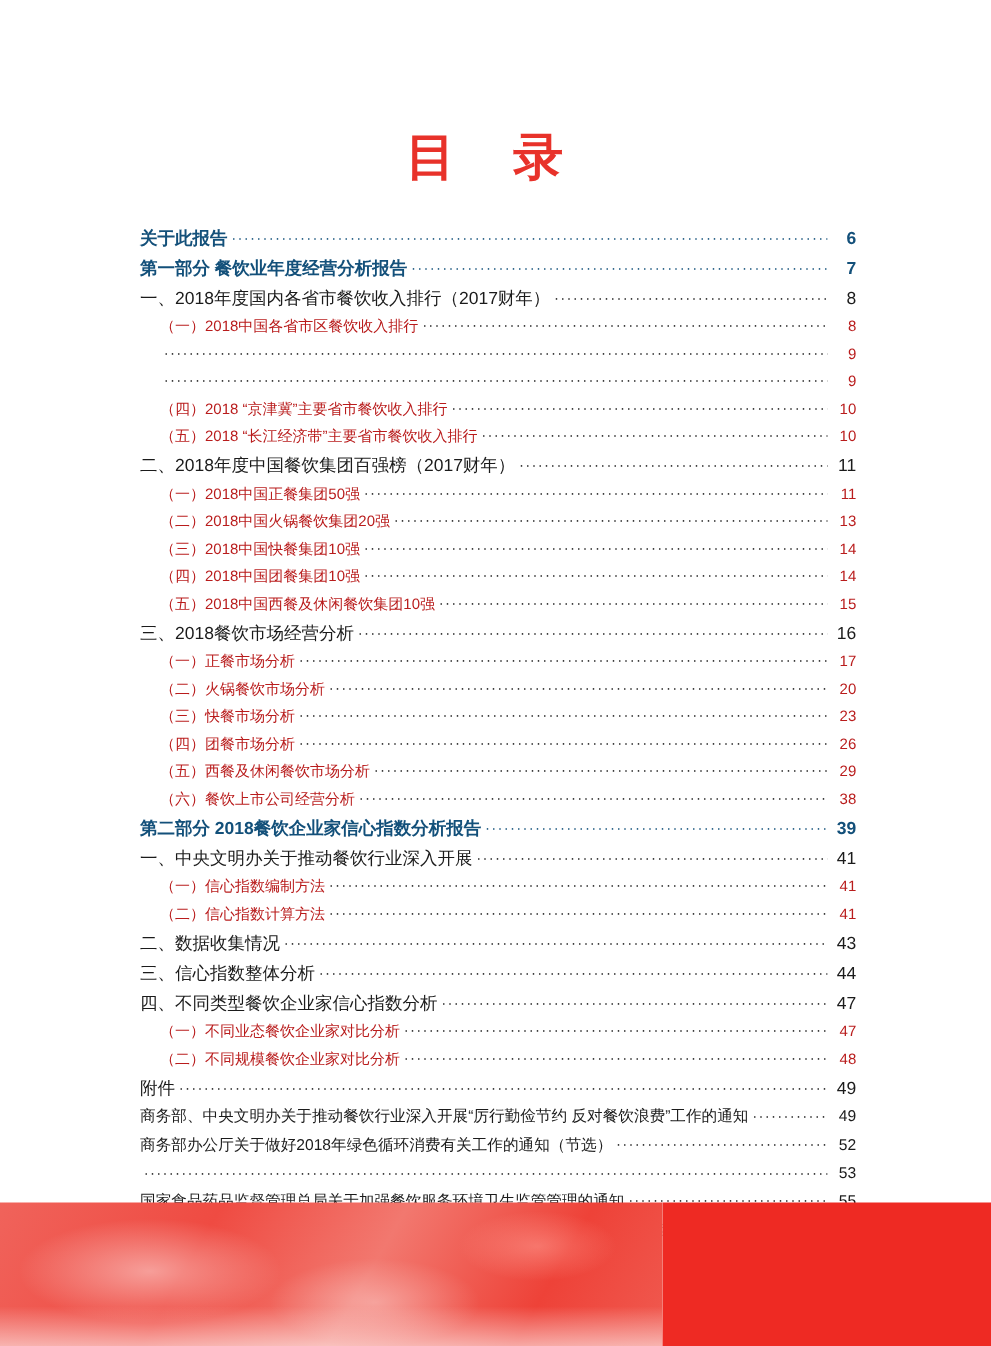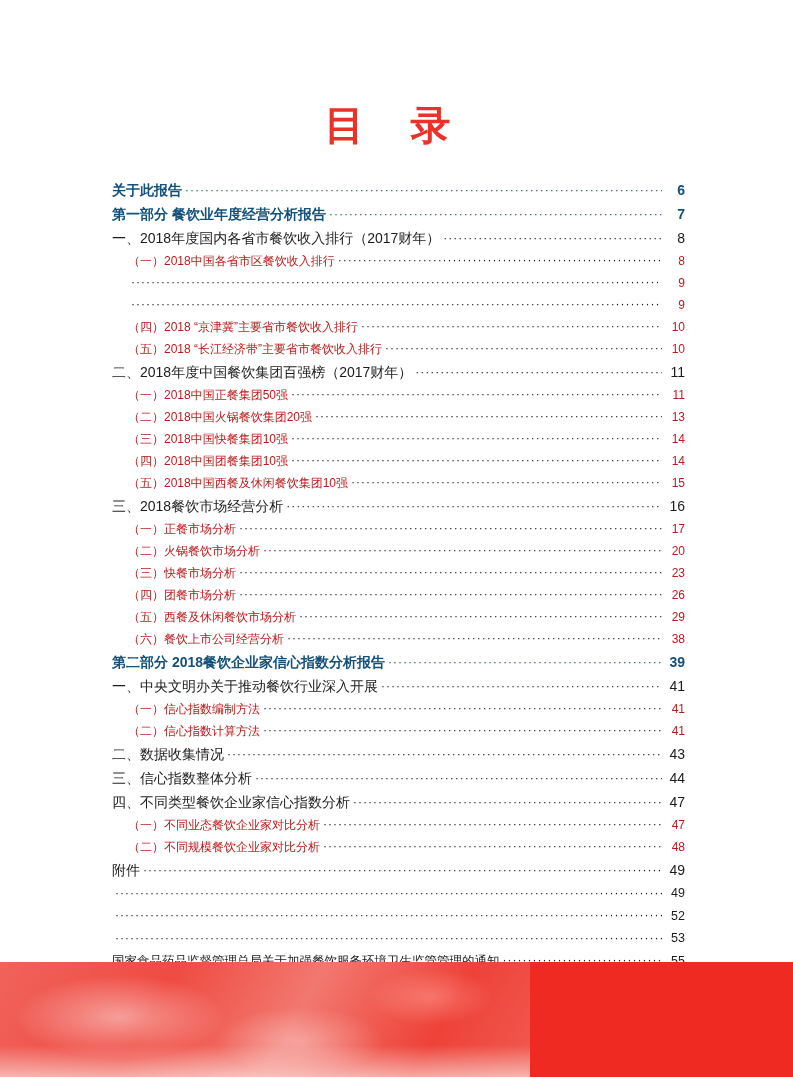--- a/index.html
+++ b/index.html
@@ -297,24 +297,26 @@
         <span class="label">（二）不同规模餐饮企业家对比分析</span>
         <span class="dots">·····································································································································</span>
         <span class="page-num">48</span>
       </div>
       <div class="row lvl-h2 indent-0">
         <span class="label">附件</span>
         <span class="dots">·····································································································································</span>
         <span class="page-num">49</span>
       </div>
       <div class="row lvl-h4 indent-0">
+        <span class="label">商务部、中央文明办关于推动餐饮行业深入开展“厉行勤俭节约 反对餐饮浪费”工作的通知</span>
         <span class="dots">·····································································································································</span>
         <span class="page-num">49</span>
       </div>
       <div class="row lvl-h4 indent-0">
+        <span class="label">商务部办公厅关于做好2018年绿色循环消费有关工作的通知（节选）</span>
         <span class="dots">·····································································································································</span>
         <span class="page-num">52</span>
       </div>
       <div class="row lvl-h4 indent-0">
         <span class="dots">·····································································································································</span>
         <span class="page-num">53</span>
       </div>
       <div class="row lvl-h4 indent-0">
         <span class="label">国家食品药品监督管理总局关于加强餐饮服务环境卫生监管管理的通知</span>
         <span class="dots">·····································································································································</span>

